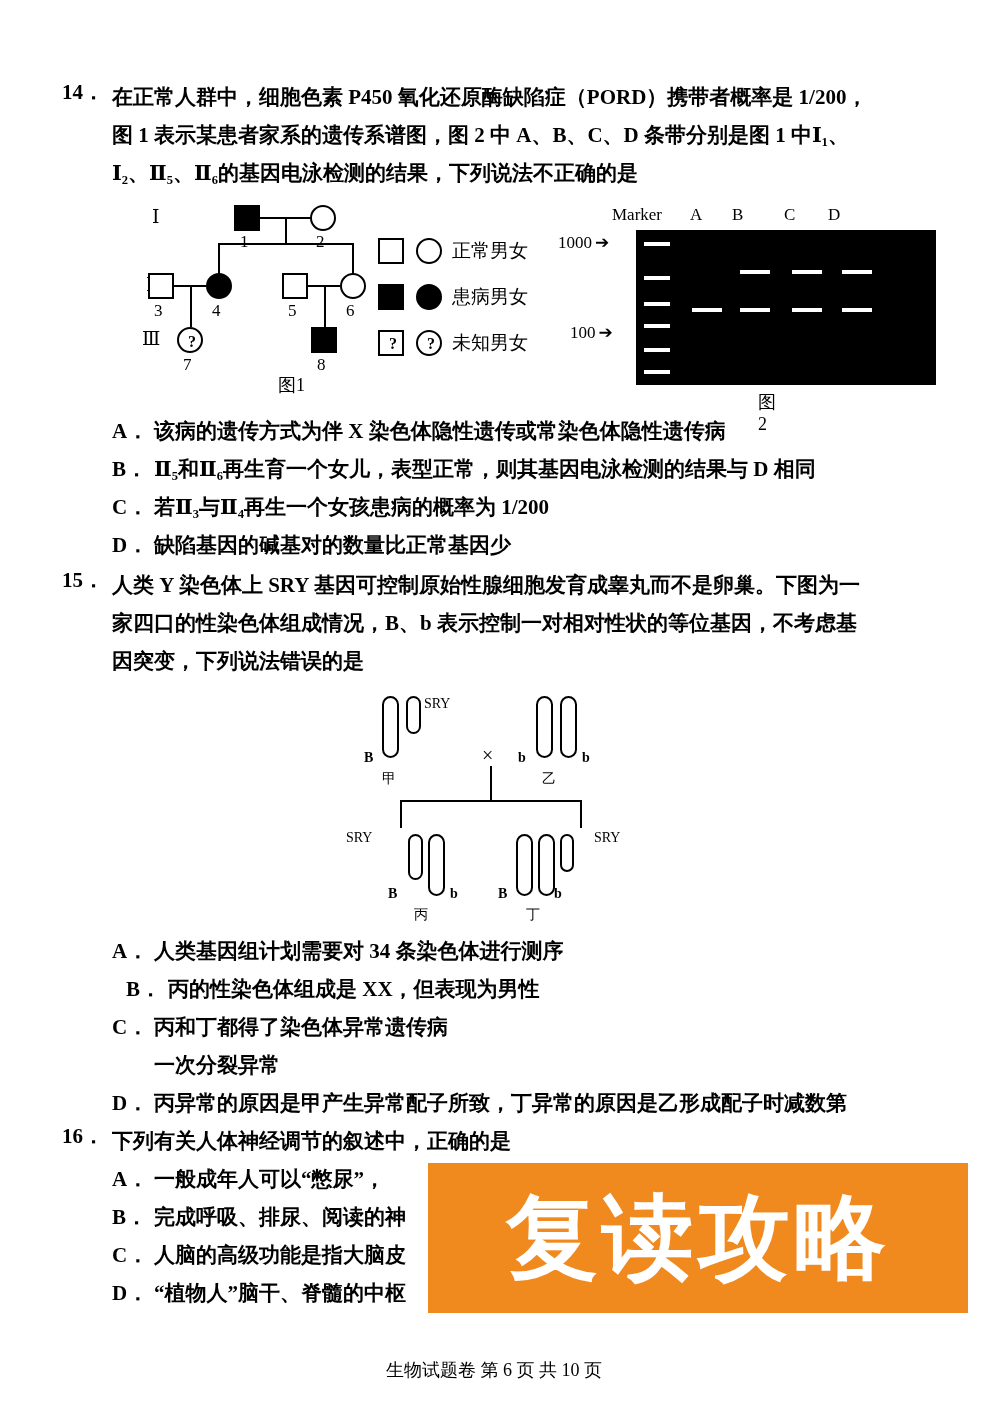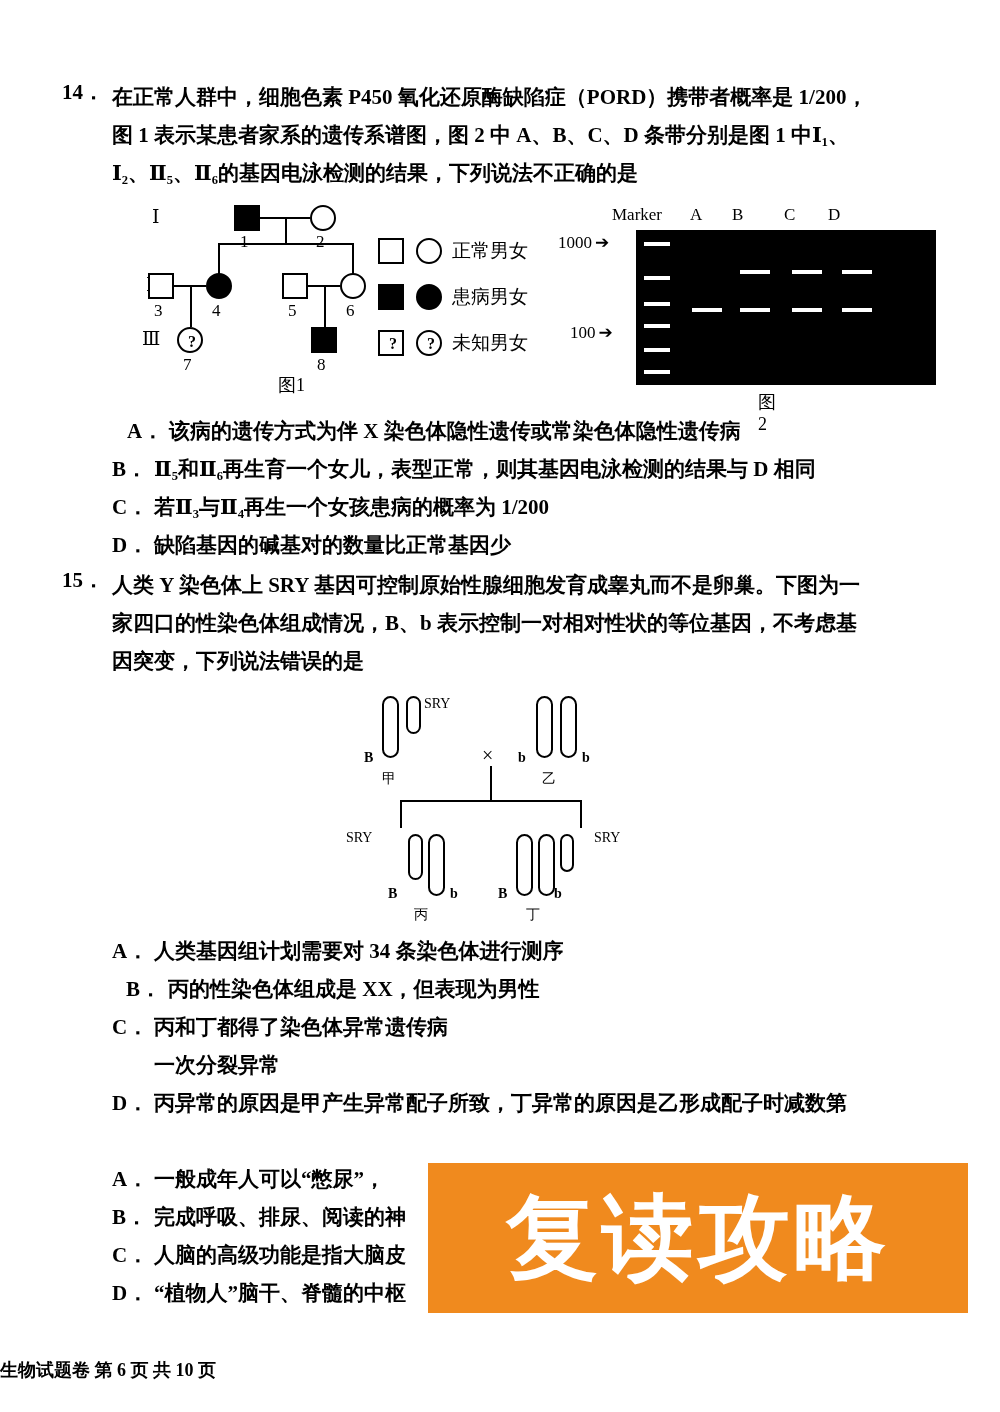--- a/index.html
+++ b/index.html
@@ -197,22 +197,23 @@
     color: #ffffff;
     letter-spacing: 4px;
     line-height: 1;
   }
 
   .footer {
     position: absolute;
     left: 0;
     top: 1358px;
     width: 988px;
+    text-align: center;
     font-size: 18px;
-    font-weight: 700;
+    font-weight: 400;
   }
   .footer .ft-line {
     display: inline-block;
   }
 </style>
 </head>
 <body>
 
 <div class="page">
 
@@ -315,21 +316,21 @@
       <div class="band" style="left:156px; top:40px; width:30px;"></div>
       <div class="band" style="left:156px; top:78px; width:30px;"></div>
 
       <div class="band" style="left:206px; top:40px; width:30px;"></div>
       <div class="band" style="left:206px; top:78px; width:30px;"></div>
     </div>
     <div class="gellabel" style="left:160px; top:190px; font-size:18px;">图2</div>
   </div>
 
   <div style="position:absolute; left:112px; top:412px; right:60px;">
-    <div class="opt" style="margin-left:15px;"><span class="lab">A．</span><span>该病的遗传方式为伴 X 染色体隐性遗传或常染色体隐性遗传病</span></div>
+    <div class="opt" style="margin-left:0;"><span class="lab">A．</span><span>该病的遗传方式为伴 X 染色体隐性遗传或常染色体隐性遗传病</span></div>
     <div class="opt" style="margin-left:0;"><span class="lab">B．</span><span>Ⅱ₅和Ⅱ₆再生育一个女儿，表型正常，则其基因电泳检测的结果与 D 相同</span></div>
     <div class="opt" style="margin-left:0;"><span class="lab">C．</span><span>若Ⅱ₃与Ⅱ₄再生一个女孩患病的概率为 1/200</span></div>
     <div class="opt" style="margin-left:0;"><span class="lab">D．</span><span>缺陷基因的碱基对的数量比正常基因少</span></div>
   </div>
 
   <div class="qblock" style="top:566px;">
     <div class="qnum">15．</div>
     <div class="qtext">
       <div>人类 Y 染色体上 SRY 基因可控制原始性腺细胞发育成睾丸而不是卵巢。下图为一</div>
       <div>家四口的性染色体组成情况，B、b 表示控制一对相对性状的等位基因，不考虑基</div>
@@ -375,20 +376,26 @@
   </div>
 
   <div style="position:absolute; left:112px; top:932px; right:60px;">
     <div class="opt" style="margin-left:0;"><span class="lab">A．</span><span>人类基因组计划需要对 34 条染色体进行测序</span></div>
     <div class="opt" style="margin-left:14px;"><span class="lab">B．</span><span>丙的性染色体组成是 XX，但表现为男性</span></div>
     <div class="opt" style="margin-left:0;"><span class="lab">C．</span><span>丙和丁都得了染色体异常遗传病</span></div>
     <div class="opt" style="margin-left:42px;"><span>一次分裂异常</span></div>
     <div class="opt" style="margin-left:0;"><span class="lab">D．</span><span>丙异常的原因是甲产生异常配子所致，丁异常的原因是乙形成配子时减数第</span></div>
   </div>
 
+  <div class="qblock" style="top:1122px;">
+    <div class="qnum">16．</div>
+    <div class="qtext">
+      <div>下列有关人体神经调节的叙述中，正确的是</div>
+    </div>
+  </div>
 
   <div style="position:absolute; left:112px; top:1160px; right:60px;">
     <div class="opt" style="margin-left:0;"><span class="lab">A．</span><span>一般成年人可以“憋尿”，</span></div>
     <div class="opt" style="margin-left:0;"><span class="lab">B．</span><span>完成呼吸、排尿、阅读的神</span></div>
     <div class="opt" style="margin-left:0;"><span class="lab">C．</span><span>人脑的高级功能是指大脑皮</span></div>
     <div class="opt" style="margin-left:0;"><span class="lab">D．</span><span>“植物人”脑干、脊髓的中枢</span></div>
   </div>
 
   <div class="watermark">
     <span>复读攻略</span>

